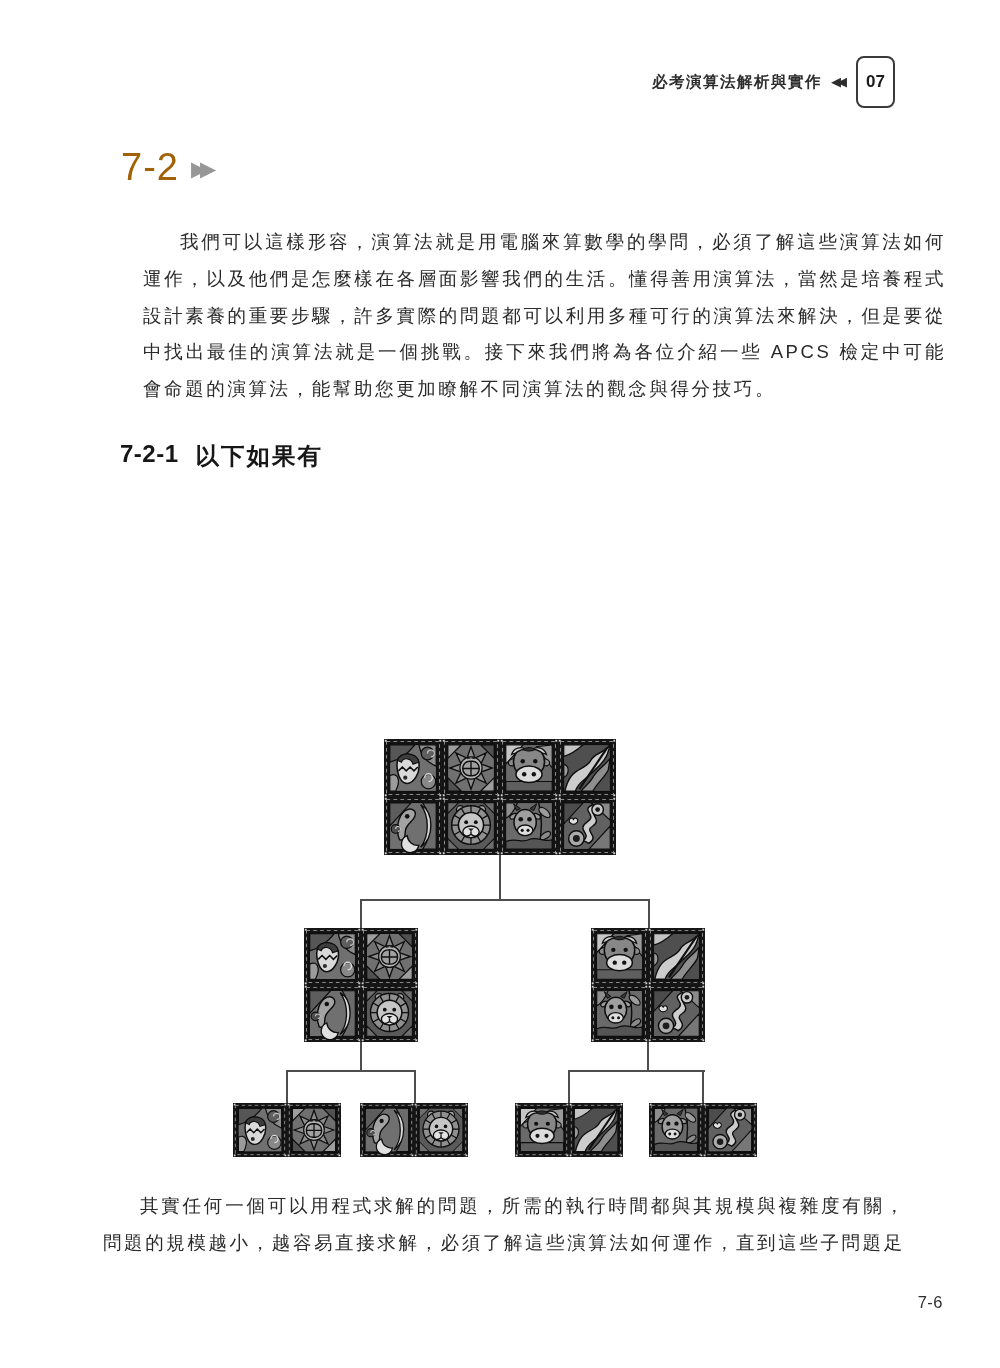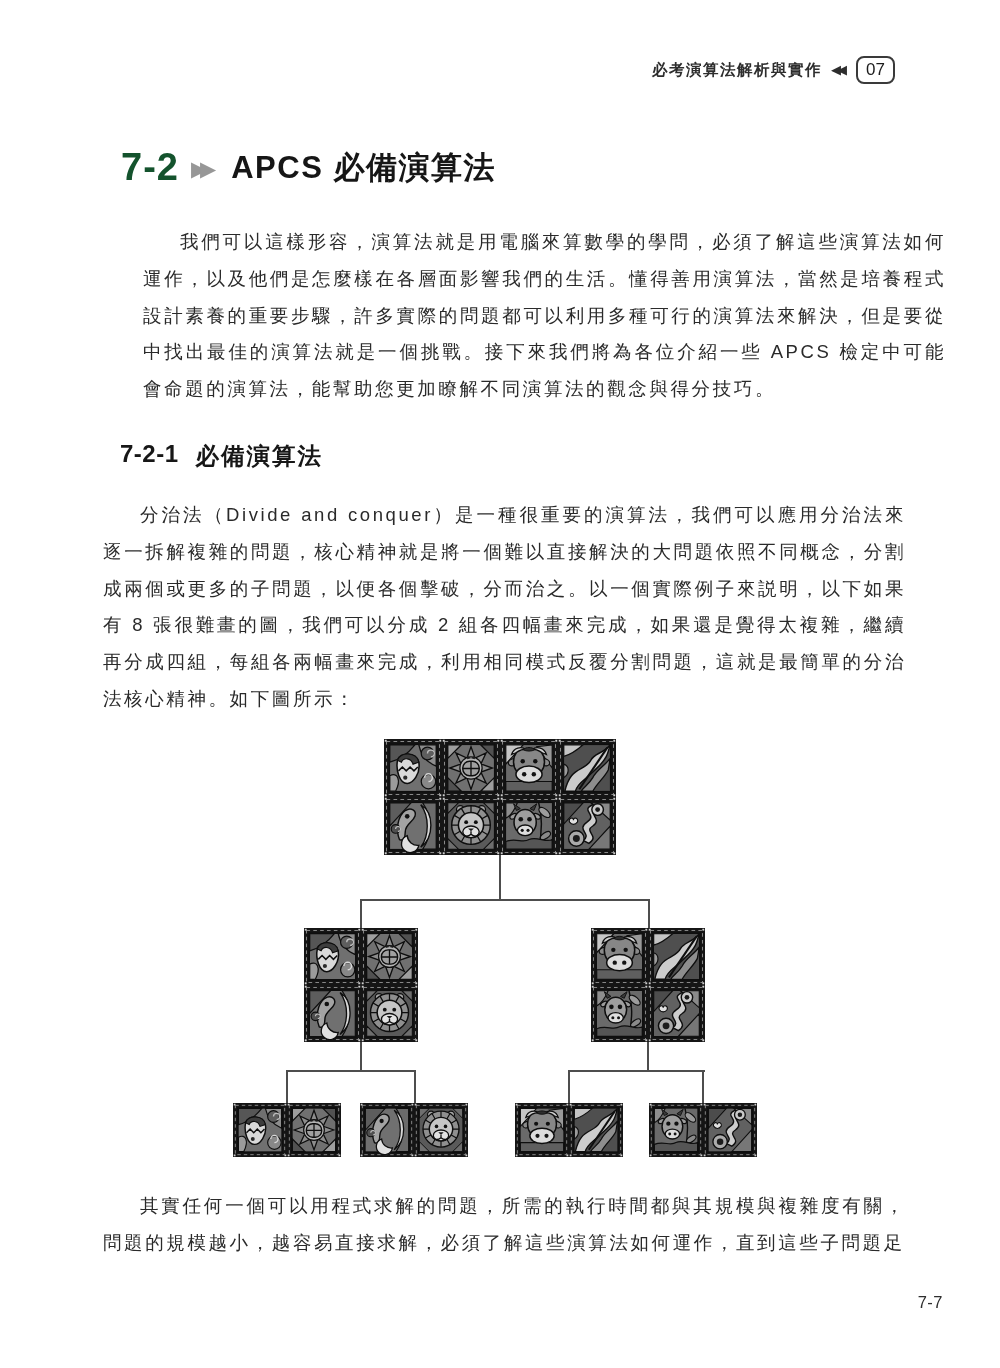--- a/index.html
+++ b/index.html
@@ -3,25 +3,25 @@
 <meta charset="utf-8">
 <style>
   html,body{margin:0;padding:0;background:#ffffff;}
   body{width:1000px;height:1368px;font-family:"Liberation Sans","DejaVu Sans",sans-serif;color:#232323;}
   .page{position:relative;width:1000px;height:1368px;overflow:hidden;background:#fff;}
 
   
   .header{position:absolute;top:56px;right:105px;display:flex;align-items:center;gap:9px;}
   .header-title{font-size:15.5px;font-weight:bold;color:#2d2d2d;letter-spacing:1.5px;}
   .header-arrows{font-size:13px;color:#2d2d2d;letter-spacing:-4px;padding-right:4px;transform:translateY(-1px);}
-  .chapter-badge{border:2px solid #3a3a3a;border-radius:8px;padding:0 8px;font-weight:normal;font-size:17px;line-height:24px;color:#1c1c1c;}
+  .chapter-badge{border:2px solid #3a3a3a;border-radius:8px;padding:12px 8px;font-weight:bold;font-size:17px;line-height:24px;color:#1c1c1c;}
 
   
   .h1{position:absolute;top:146px;left:121px;display:flex;align-items:center;}
-  .h1-num{font-size:38px;font-weight:bold;color:#14532d;letter-spacing:1px;}
+  .h1-num{font-size:38px;font-weight:normal;color:#a16207;letter-spacing:1px;}
   .h1-arrows{font-size:21px;color:#979797;letter-spacing:-7px;margin:0 22px 0 12px;transform:translateY(1px);}
   .h1-title{font-size:31px;font-weight:bold;color:#161616;letter-spacing:1.5px;}
 
   
   .h2{position:absolute;top:440px;left:120px;display:flex;align-items:flex-start;gap:17px;}
   .h2-num{font-size:24px;font-weight:bold;color:#171717;letter-spacing:0.5px;}
   .h2-title{font-size:23.5px;font-weight:bold;color:#171717;letter-spacing:2px;}
 
   
   .para{position:absolute;left:103px;width:803px;font-size:18.5px;line-height:36.8px;
@@ -50,31 +50,29 @@
 
   <div class="header">
     <span class="header-title">必考演算法解析與實作</span>
     <span class="header-arrows">◀◀</span>
     <span class="chapter-badge">07</span>
   </div>
 
   <div class="h1">
     <span class="h1-num">7-2</span>
     <span class="h1-arrows">▶▶</span>
-    <span class="h1-title">APCS 必備演算法</span>
   </div>
 
   <p class="para p-intro">我們可以這樣形容，演算法就是用電腦來算數學的學問，必須了解這些演算法如何運作，以及他們是怎麼樣在各層面影響我們的生活。懂得善用演算法，當然是培養程式設計素養的重要步驟，許多實際的問題都可以利用多種可行的演算法來解決，但是要從中找出最佳的演算法就是一個挑戰。接下來我們將為各位介紹一些 APCS 檢定中可能會命題的演算法，能幫助您更加瞭解不同演算法的觀念與得分技巧。</p>
 
   <div class="h2">
     <span class="h2-num">7-2-1</span>
-    <span class="h2-title">必備演算法</span>
+    <span class="h2-title">以下如果有</span>
   </div>
 
-  <p class="para p-body1">分治法（Divide and conquer）是一種很重要的演算法，我們可以應用分治法來逐一拆解複雜的問題，核心精神就是將一個難以直接解決的大問題依照不同概念，分割成兩個或更多的子問題，以便各個擊破，分而治之。以一個實際例子來説明，以下如果有 8 張很難畫的圖，我們可以分成 2 組各四幅畫來完成，如果還是覺得太複雜，繼續再分成四組，每組各兩幅畫來完成，利用相同模式反覆分割問題，這就是最簡單的分治法核心精神。如下圖所示：</p>
 
   <div class="diagram">
 
     <div class="line" style="left:499px;top:120px;width:2px;height:46px"></div>
     <div class="line" style="left:360px;top:164px;width:290px;height:2px"></div>
     <div class="line" style="left:360px;top:164px;width:2px;height:29px"></div>
     <div class="line" style="left:648px;top:164px;width:2px;height:29px"></div>
     <div class="line" style="left:360px;top:307px;width:2px;height:30px"></div>
     <div class="line" style="left:286px;top:335px;width:130px;height:2px"></div>
     <div class="line" style="left:286px;top:335px;width:2px;height:33px"></div>
@@ -167,21 +165,21 @@
           <use href="#t6"></use>
         </svg>
         <svg viewBox="0 0 60 60" class="tile">
           <use href="#t7"></use>
         </svg>
       </div>
   </div>
 
   <p class="para p-body2">其實任何一個可以用程式求解的問題，所需的執行時間都與其規模與複雜度有關，問題的規模越小，越容易直接求解，必須了解這些演算法如何運作，直到這些子問題足</p>
 
-  <div class="page-number">7-7</div>
+  <div class="page-number">7-6</div>
 
   <svg class="svgdefs" xmlns="http://www.w3.org/2000/svg">
     <defs>
       <g id="frame">
         <rect width="60" height="60" fill="#151515"></rect>
         <rect x="2.6" y="2.6" width="54.8" height="54.8" fill="none" stroke="#8f8f8f" stroke-width="1" stroke-dasharray="3.8 3.4"></rect>
         <rect x="0.8" y="0.8" width="2" height="2" fill="#cdcdcd"></rect>
           <rect x="57.2" y="0.8" width="2" height="2" fill="#cdcdcd"></rect>
         <rect x="0.8" y="57.2" width="2" height="2" fill="#cdcdcd"></rect>
           <rect x="57.2" y="57.2" width="2" height="2" fill="#cdcdcd"></rect>

